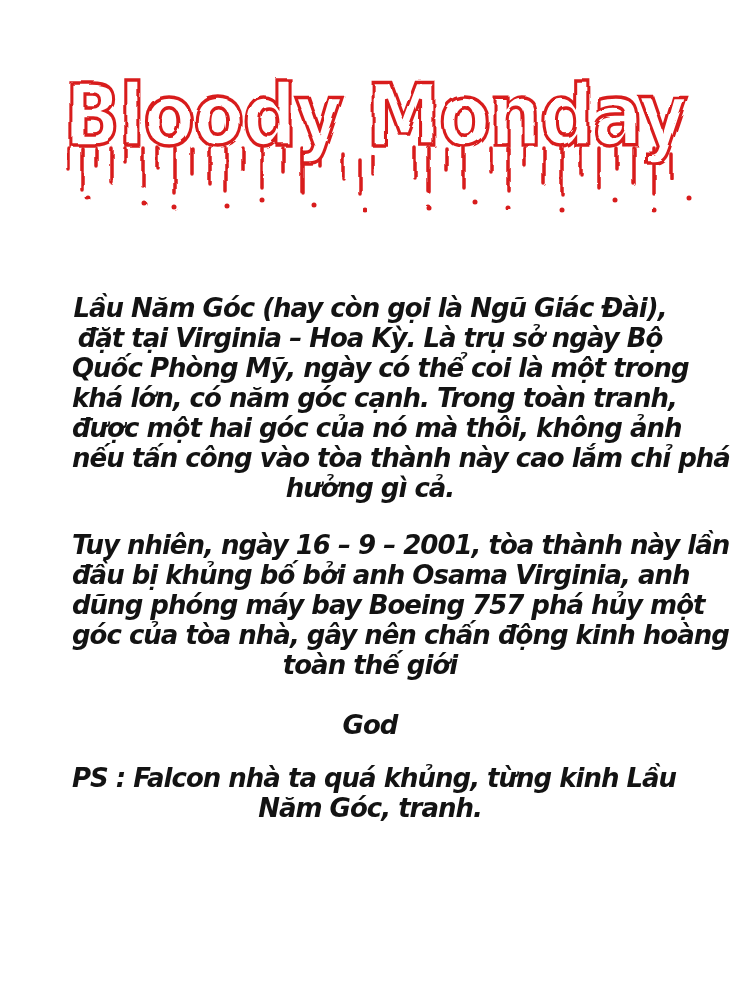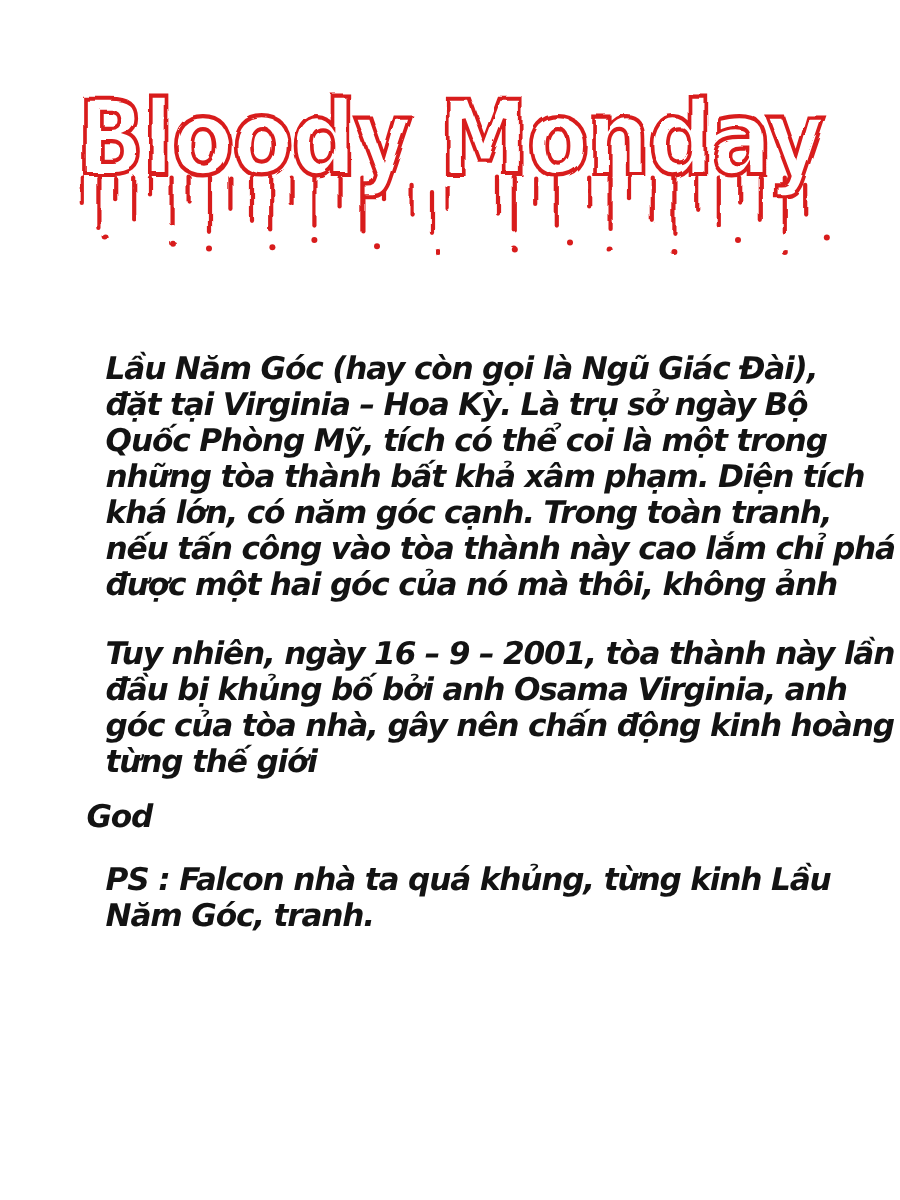--- a/index.html
+++ b/index.html
@@ -33,25 +33,25 @@
     width: 596px;
     color: #131313;
     font-family: "DejaVu Sans", "DejaVu Serif", sans-serif;
     font-weight: bold;
     font-style: italic;
     font-size: 26px;
     line-height: 30px;
     letter-spacing: -1px;
     white-space: nowrap;
   }
-  .paragraph { margin: 16px; }
+  .paragraph { margin: 0; text-align: center; }
   .para-2 { margin-top: 27px; }
   .signature-line {
-    margin-top: 16px;
-    text-align: left;
+    margin-top: 30px;
+    text-align: center;
     font-style: italic;
   }
   .ps-block { margin-top: 23px; }
   .text-line { height: 30px; }
 </style>
 </head>
 <body>
 
 <div class="page">
 
@@ -117,32 +117,33 @@
         <text class="title-svg-text" id="title-text" x="9" y="87" font-size="86" textLength="622" lengthAdjust="spacingAndGlyphs" fill="#ffffff" stroke="#d81c1c" stroke-width="3.5">Bloody Monday</text>
       </g>
     </svg>
   </div>
 
   <div class="body-text">
 
     <div class="paragraph para-1">
       <div class="text-line">Lầu Năm Góc (hay còn gọi là Ngũ Giác Đài),</div>
       <div class="text-line">đặt tại Virginia – Hoa Kỳ. Là trụ sở ngày Bộ</div>
-      <div class="text-line">Quốc Phòng Mỹ, tích có thể coi là một trong</div>
-      <div class="text-line">những tòa thành bất khả xâm phạm. Diện tích</div>
+      <div class="text-line">Quốc Phòng Mỹ, ngày có thể coi là một trong</div>
       <div class="text-line">khá lớn, có năm góc cạnh. Trong toàn tranh,</div>
+      <div class="text-line">được một hai góc của nó mà thôi, không ảnh</div>
       <div class="text-line">nếu tấn công vào tòa thành này cao lắm chỉ phá</div>
-      <div class="text-line">được một hai góc của nó mà thôi, không ảnh</div>
+      <div class="text-line">hưởng gì cả.</div>
     </div>
 
     <div class="paragraph para-2">
       <div class="text-line">Tuy nhiên, ngày 16 – 9 – 2001, tòa thành này lần</div>
       <div class="text-line">đầu bị khủng bố bởi anh Osama Virginia, anh</div>
+      <div class="text-line">dũng phóng máy bay Boeing 757 phá hủy một</div>
       <div class="text-line">góc của tòa nhà, gây nên chấn động kinh hoàng</div>
-      <div class="text-line">từng thế giới</div>
+      <div class="text-line">toàn thế giới</div>
     </div>
 
     <div class="text-line signature-line">God</div>
 
     <div class="paragraph ps-block">
       <div class="text-line">PS : Falcon nhà ta quá khủng, từng kinh Lầu</div>
       <div class="text-line">Năm Góc, tranh.</div>
     </div>
 
   </div>

